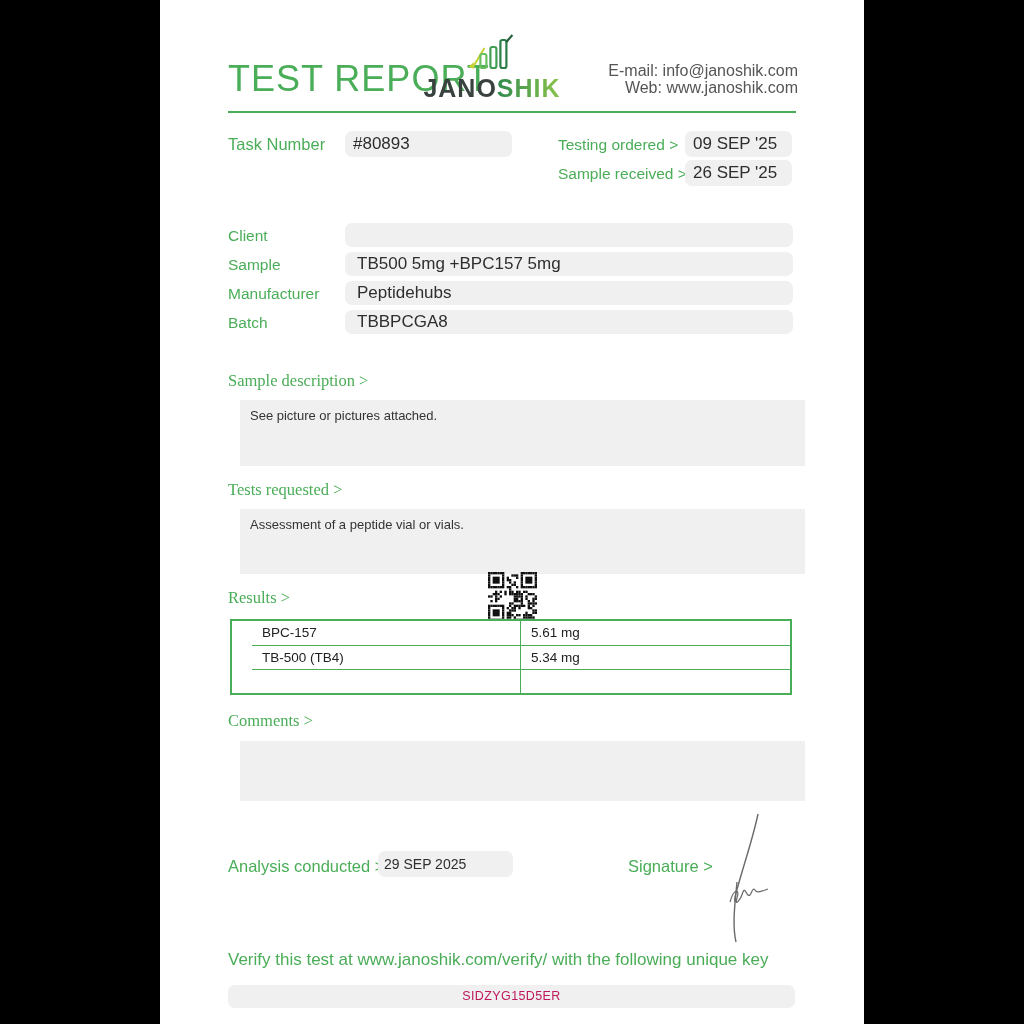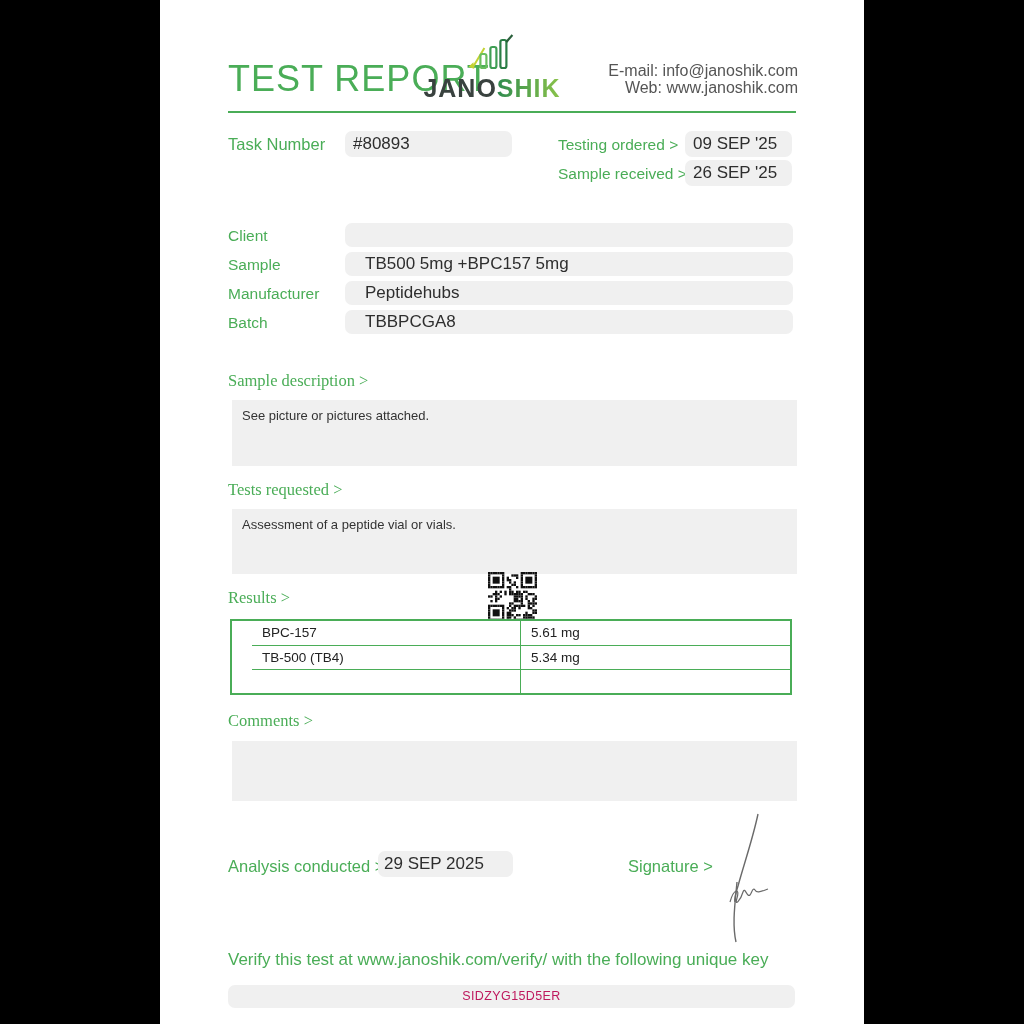--- a/index.html
+++ b/index.html
@@ -32,43 +32,43 @@
   .ordered-label  { position:absolute; left:398px; top:136px; font-size:15.5px; }
   .ordered-box    { position:absolute; left:525px; top:131px; width:107px; height:26px;
                     font-size:17px; line-height:26px; padding-left:8px; }
   .received-label { position:absolute; left:398px; top:165px; font-size:15.5px; }
   .received-box   { position:absolute; left:525px; top:160px; width:107px; height:26px;
                     font-size:17px; line-height:26px; padding-left:8px; }
 
   
   .detail-label { position:absolute; left:68px; font-size:15.5px; }
   .detail-box   { position:absolute; left:185px; width:448px; height:24px;
-                  font-size:17px; line-height:24px; padding-left:20px; }
+                  font-size:17px; line-height:24px; padding-left:12px; }
 
   
   .sec-label { position:absolute; left:68px; font-size:16.5px; color:#4aad57;font-family:Liberation Serif, serif; }
-  .sec-box   { position:absolute; left:72px; width:565px; background:#f0f0f0;
+  .sec-box   { position:absolute; left:80px; width:565px; background:#f0f0f0;
                padding:8px 10px; font-size:13px; color:#333; }
 
   
   .qr { position:absolute; left:328px; top:572px; width:49px; height:49px; }
 
   
   .results-table { position:absolute; left:70px; top:619px; width:562px;
                    border:2px solid #4aad57; background:#fff; }
   .rt-row { display:flex; height:24px;margin-left:20px; }
   .rt-row + .rt-row { border-top:1.5px solid #4aad57; }
   .rt-cell { font-size:13.5px; line-height:24px; color:#222; padding-left:10px; }
   .rt-cell.l { width:50%; border-right:1.5px solid #4aad57; }
   .rt-cell.r { width:50%; }
 
   
   .analysis-label { position:absolute; left:68px; top:857px; font-size:16.5px; }
   .analysis-box   { position:absolute; left:218px; top:851px; width:135px; height:26px;
-                    font-size:17px; line-height:26px; padding-left:6px; }
+                    font-size:14px; line-height:26px; padding-left:6px; }
   .signature-label{ position:absolute; left:468px; top:857px; font-size:16.5px; }
   .signature-svg  { position:absolute; left:552px; top:812px; }
   .verify-text { position:absolute; left:68px; top:950px; width:568px;
                  font-size:17px; color:#4aad57; white-space:nowrap; }
   .key-box { position:absolute; left:68px; top:985px; width:567px; height:23px;
              text-align:center; font-size:12.5px; line-height:23px;
              letter-spacing:0.4px; color:#be185d; background:#f0f0f0; }
 </style>
 </head>
 <body>

